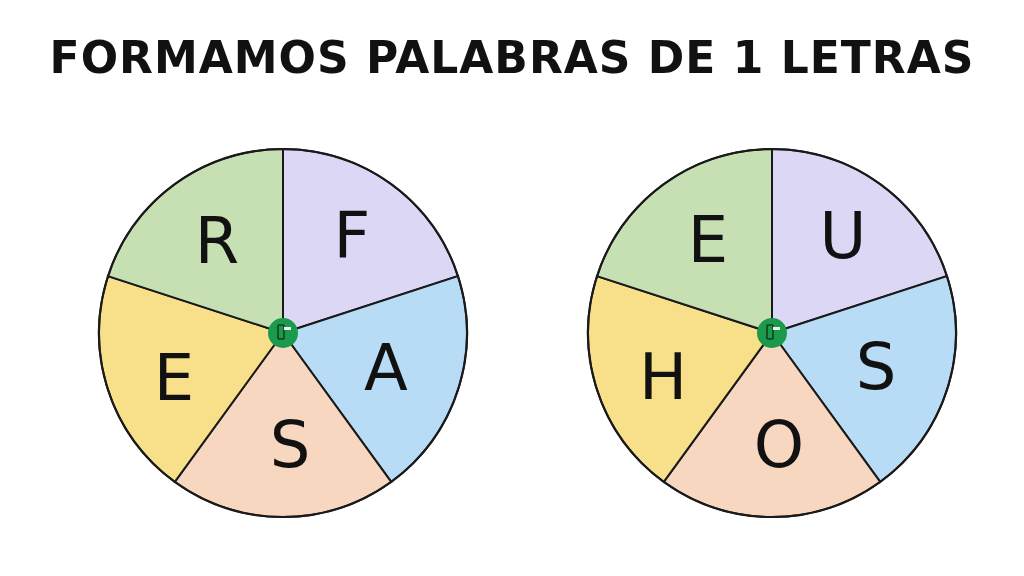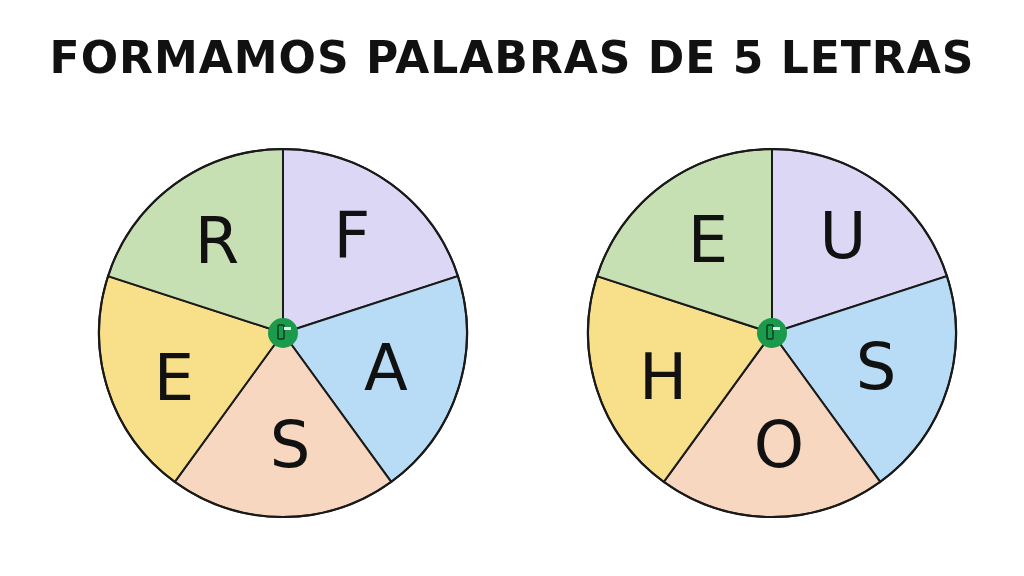--- a/index.html
+++ b/index.html
@@ -14,21 +14,21 @@
     svg.wheels { position: absolute; left: 0; top: 0; }
     .letter {
       font-family: "DejaVu Sans", sans-serif;
       font-size: 64px; fill: #111111;
       text-anchor: middle; dominant-baseline: central;
     }
   </style>
 </head>
 <body>
 
-<div class="title">FORMAMOS PALABRAS DE 5 LETRAS</div>
+<div class="title">FORMAMOS PALABRAS DE 1 LETRAS</div>
 
 <svg class="wheels" width="1024" height="576" viewBox="0 0 1024 576">
 
   <g>
 
     <path fill="#dcd7f5" stroke="#1a1a1a" stroke-width="2" d="M283,333 L283,149 A184,184 0 0,1 458,276.1 Z"></path>
 
     <path fill="#b9dcf6" stroke="#1a1a1a" stroke-width="2" d="M283,333 L458,276.1 A184,184 0 0,1 391.2,481.9 Z"></path>
 
     <path fill="#f7d7bf" stroke="#1a1a1a" stroke-width="2" d="M283,333 L391.2,481.9 A184,184 0 0,1 174.8,481.9 Z"></path>

